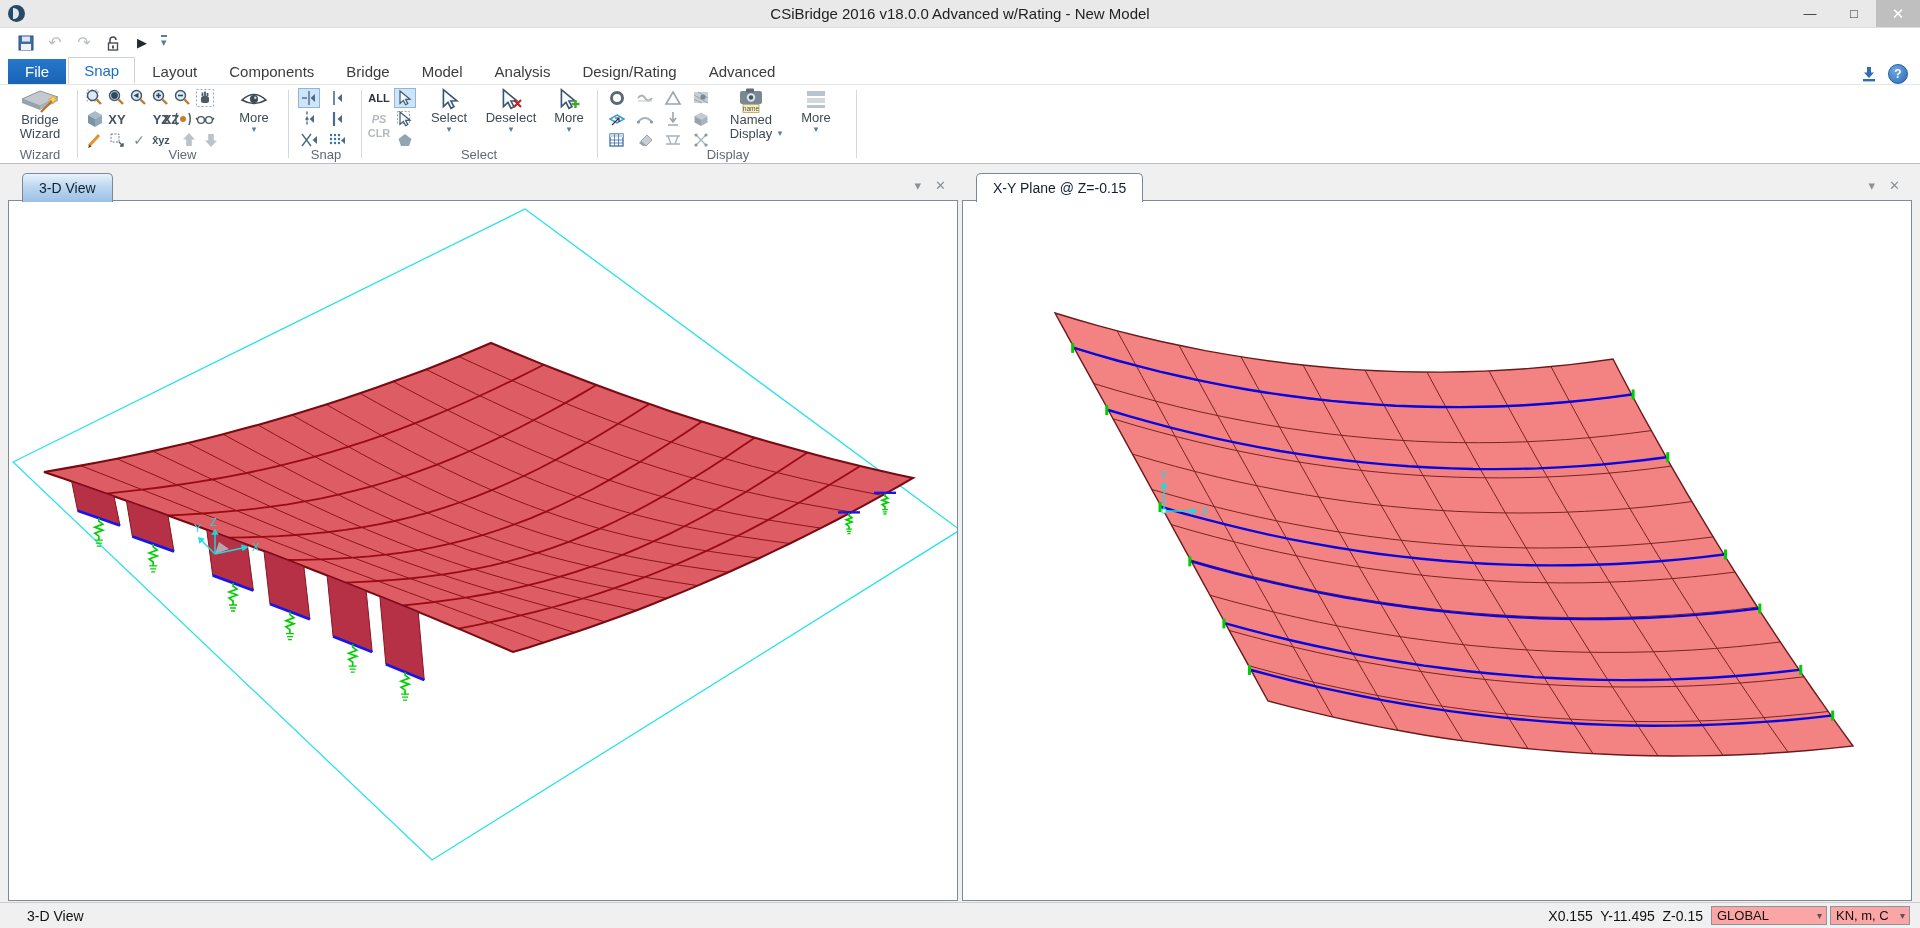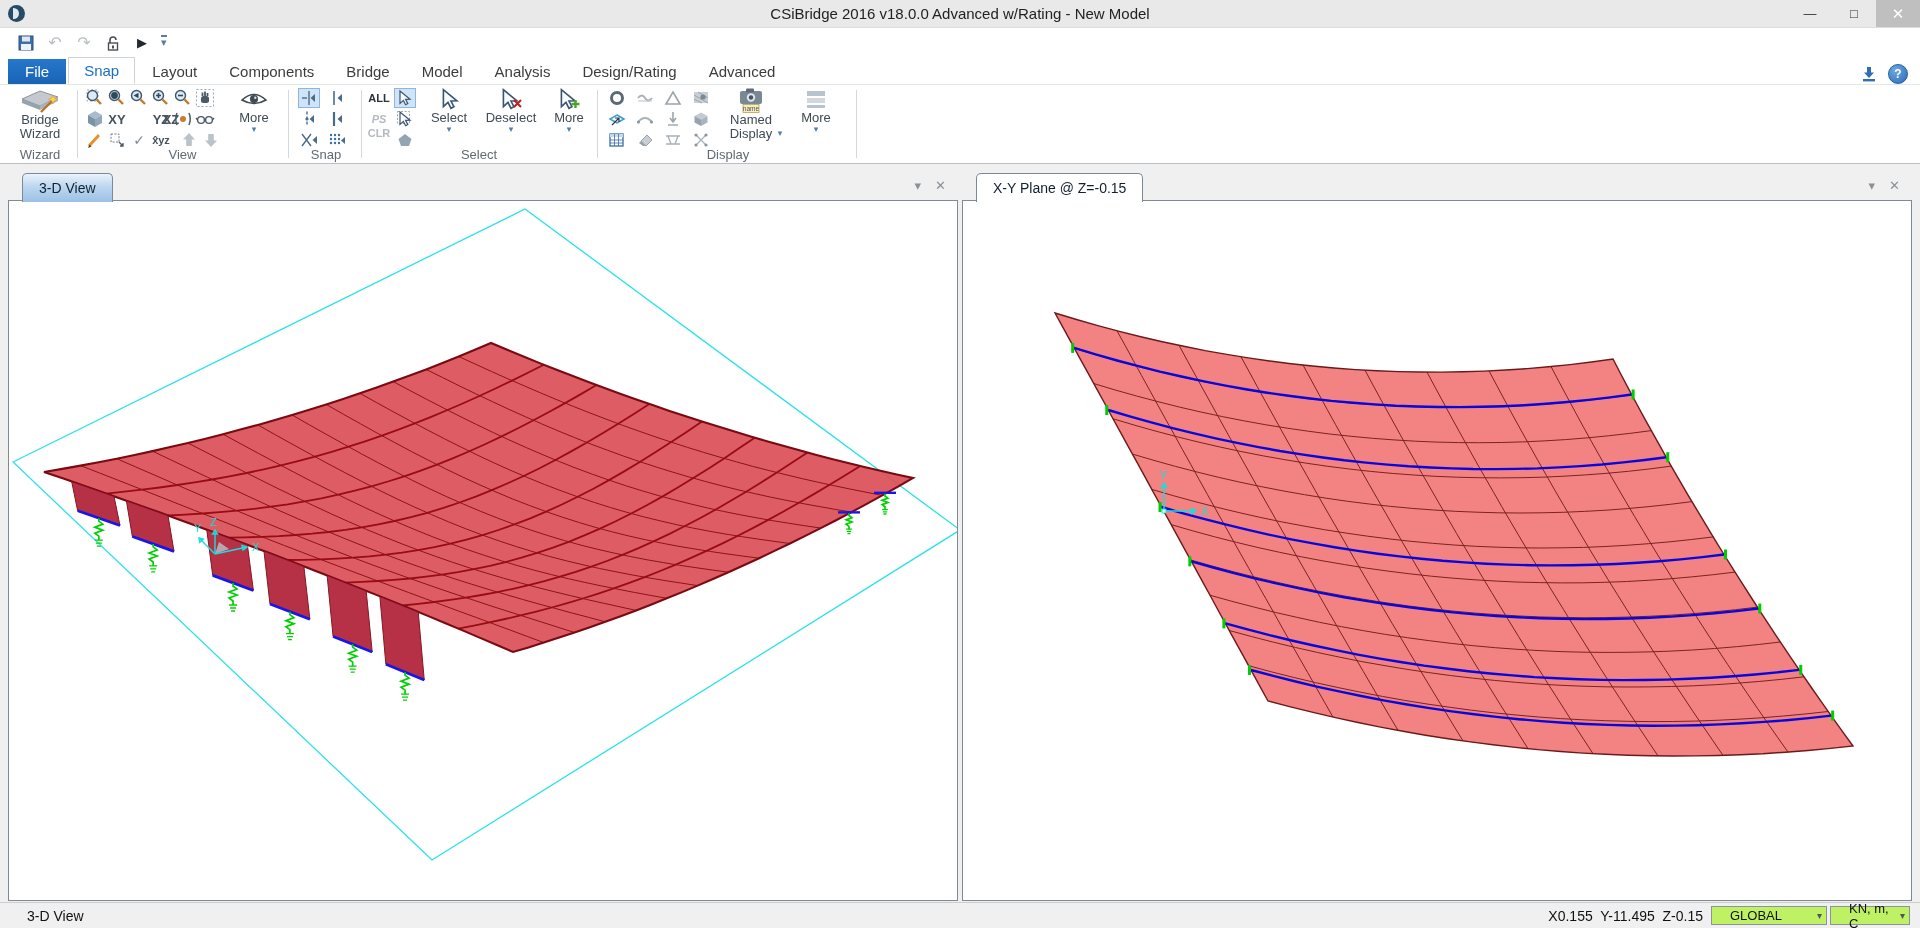--- a/index.html
+++ b/index.html
@@ -48,22 +48,22 @@
   .vtab{position:absolute;left:14px;top:7px;height:28px;padding:0 16px;border:1px solid #7a8a99;border-bottom:none;
         border-radius:5px 5px 0 0;display:flex;align-items:center;font-size:14px;color:#102030;z-index:2;background:#fff;}
   .vtab.activeblue{background:linear-gradient(#eaf3fc,#bcd7ef 45%,#9cc1e5);}
   .panectl{position:absolute;top:12px;display:flex;gap:14px;color:#8a9199;font-size:13px;z-index:2;}
   svg.canvas{position:absolute;left:0;top:0;}
   
   #statusbar{bottom:0;left:0;right:0;height:25px;background:#f0f0f0;border-top:1px solid #cdcdcd;
              display:flex;align-items:center;font-size:14px;color:#111;}
   #status-mode{margin-left:27px;}
   #status-coords{margin-left:auto;white-space:pre;}
-  .sselect{height:19px;border:1px solid #8b949c;background:#bef264;display:flex;align-items:center;
-           font-size:13px;padding-left:18px;justify-content:space-between;box-sizing:border-box;}
+  .sselect{height:19px;border:1px solid #8b949c;background:#fca5a5;display:flex;align-items:center;
+           font-size:13px;padding-left:5px;justify-content:space-between;box-sizing:border-box;}
   .sselect .chev{color:#555;font-size:10px;padding:0 4px;}
   text.axlabel{font-size:11px;fill:#19dede;font-family:"Liberation Sans",sans-serif;}
 </style>
 </head>
 <body>
 
 <svg width="0" height="0" style="position:absolute">
   <defs>
     <g id="i-mag">
       <circle cx="7.5" cy="7.5" r="5" fill="#dceaf4" stroke="#41566b" stroke-width="1.4"></circle>

